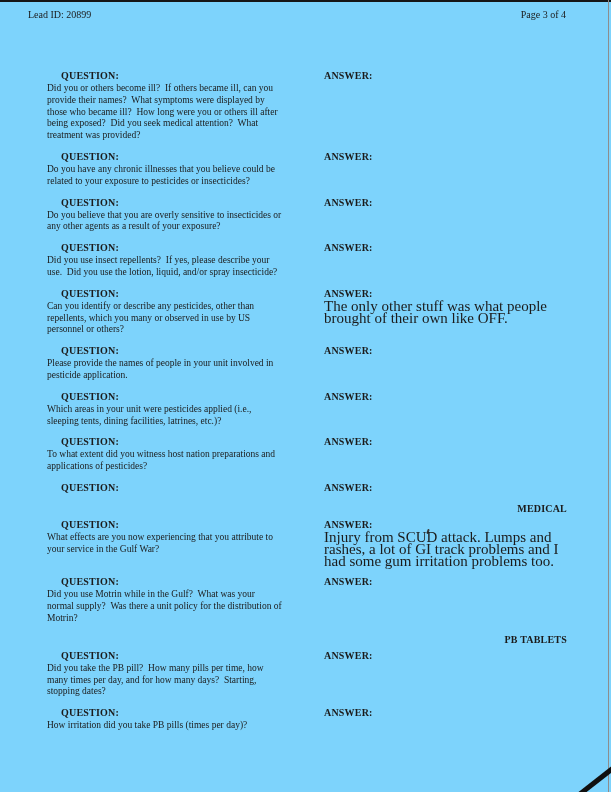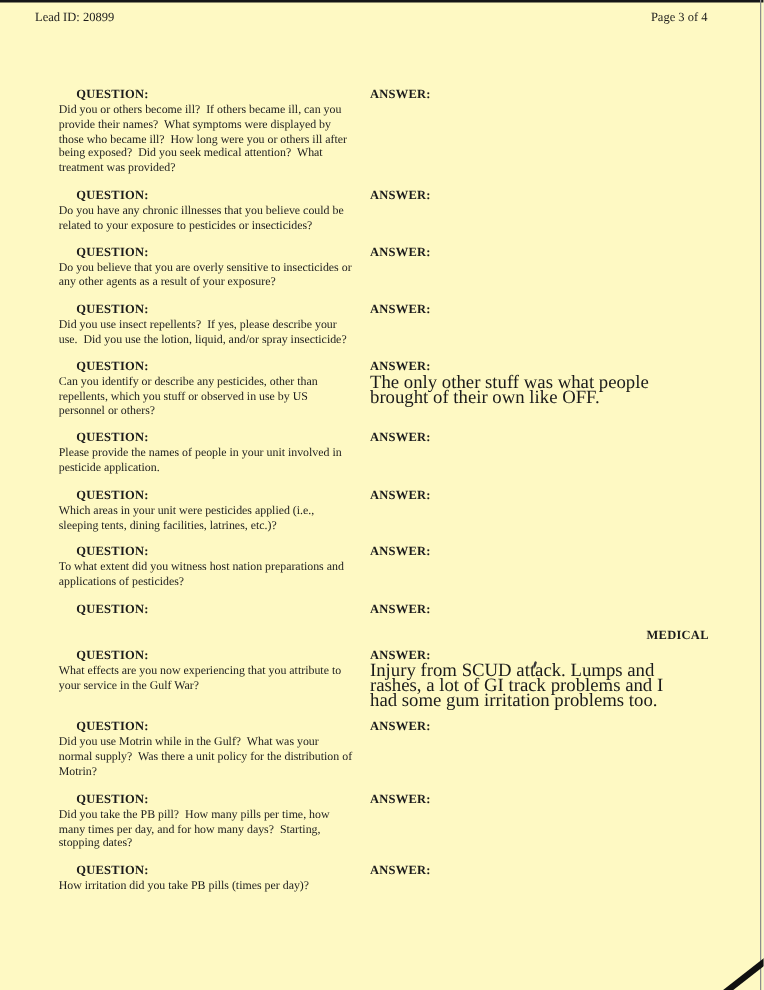--- a/index.html
+++ b/index.html
@@ -5,21 +5,21 @@
   html, body {
     margin: 0;
     padding: 0;
     background: #e8e8e8;
     font-family: "Liberation Serif", serif;
   }
   .page {
     position: relative;
     width: 611px;
     height: 792px;
-    background: #fef9c3;
+    background: #7dd3fc;
     color: #1b1b1b;
     overflow: hidden;
     margin: 0 auto;
   }
   
   .edge-top {
     position: absolute; top: 0; left: 0; width: 100%; height: 2px;
     background: #161616;
   }
   .edge-right {
@@ -41,20 +41,21 @@
     display: flex; justify-content: space-between;
     font-size: 10px;
   }
   .content {
     position: absolute; top: 70px; left: 47px; width: 520px;
   }
   .qa-row {
     display: grid;
     grid-template-columns: 249px 1fr;
     margin-bottom: 9px;
+    gap: 28px;
   }
   .q-label, .a-label {
     font-weight: bold;
     font-size: 10px;
     line-height: 12px;
     letter-spacing: 0.2px;
   }
   .q-label { padding-left: 14px; }
   .q-text {
     font-size: 9.5px;
@@ -126,21 +127,21 @@
           <div class="q-label">QUESTION:</div>
           <div class="q-text">Did you use insect repellents?  If yes, please describe your use.  Did you use the lotion, liquid, and/or spray insecticide?</div>
         </div>
         <div>
           <div class="a-label">ANSWER:</div>
         </div>
       </div>
       <div class="qa-row">
         <div>
           <div class="q-label">QUESTION:</div>
-          <div class="q-text">Can you identify or describe any pesticides, other than repellents, which you stuff or observed in use by US personnel or others?</div>
+          <div class="q-text">Can you identify or describe any pesticides, other than repellents, which you many or observed in use by US personnel or others?</div>
         </div>
         <div>
           <div class="a-label">ANSWER:</div>
           <div class="a-text">The only other stuff was what people brought of their own like OFF.</div>
         </div>
       </div>
       <div class="qa-row">
         <div>
           <div class="q-label">QUESTION:</div>
           <div class="q-text">Please provide the names of people in your unit involved in pesticide application.</div>
@@ -188,20 +189,21 @@
       </div>
       <div class="qa-row">
         <div>
           <div class="q-label">QUESTION:</div>
           <div class="q-text">Did you use Motrin while in the Gulf?  What was your normal supply?  Was there a unit policy for the distribution of Motrin?</div>
         </div>
         <div>
           <div class="a-label">ANSWER:</div>
         </div>
       </div>
+      <div class="section-heading">PB TABLETS</div>
       <div class="qa-row">
         <div>
           <div class="q-label">QUESTION:</div>
           <div class="q-text">Did you take the PB pill?  How many pills per time, how many times per day, and for how many days?  Starting, stopping dates?</div>
         </div>
         <div>
           <div class="a-label">ANSWER:</div>
         </div>
       </div>
       <div class="qa-row">

